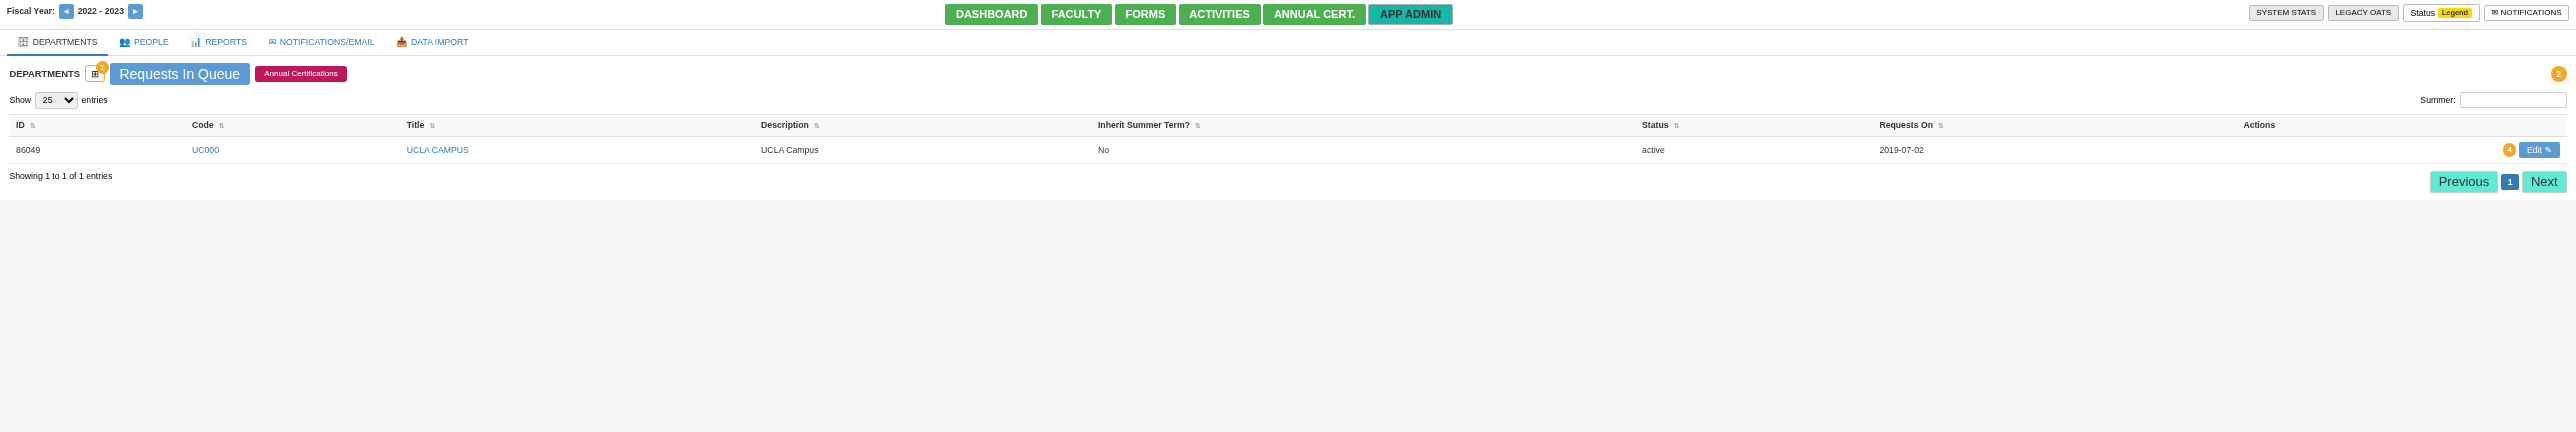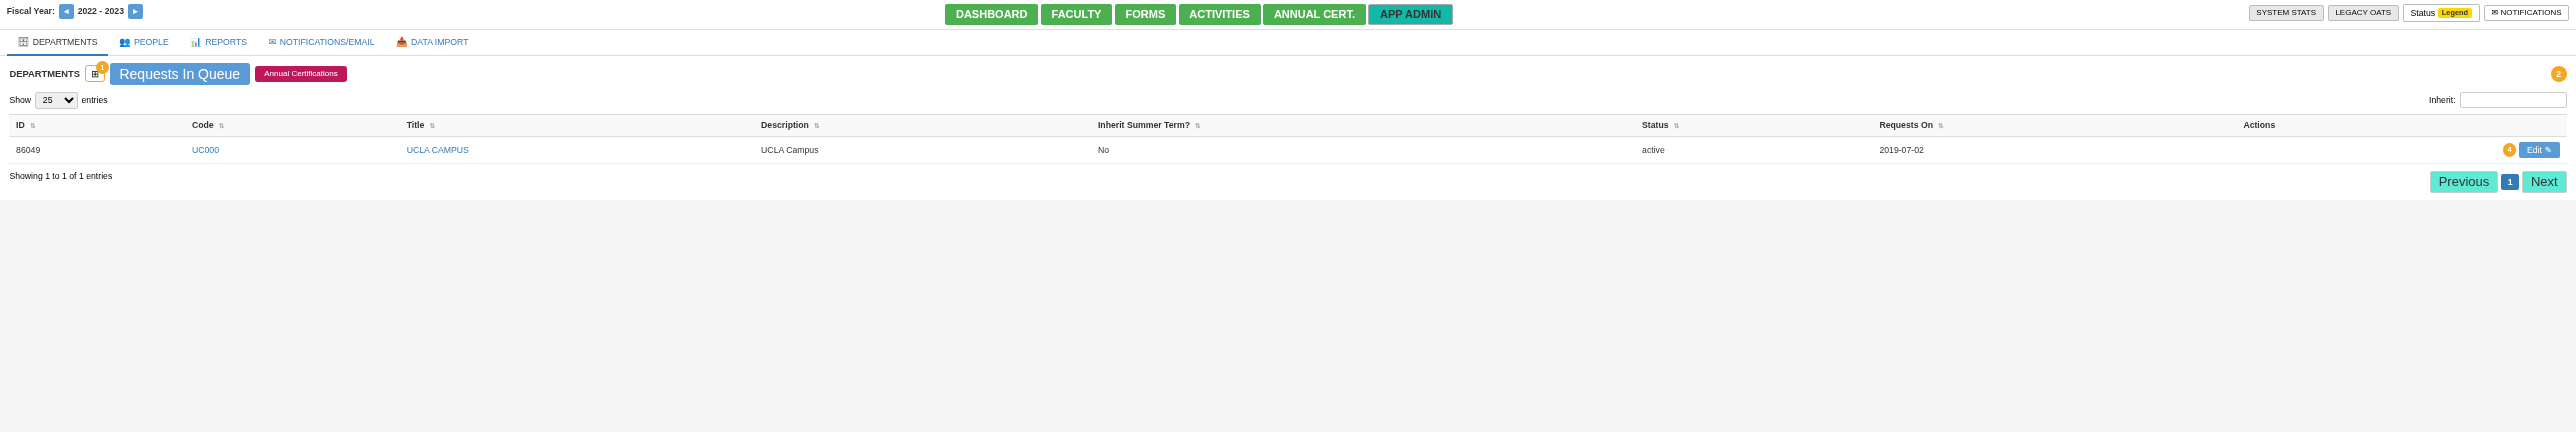--- a/index.html
+++ b/index.html
@@ -406,21 +406,21 @@
     <div class="show-entries">
       <span>Show</span>
       <select>
         <option>25</option>
         <option>50</option>
         <option>100</option>
       </select>
       <span>entries</span>
     </div>
     <div class="search-box">
-      <label>Inherit:</label>
+      <label>Summer:</label>
       <input type="text" placeholder="" style="">
     </div>
   </div>
 
   <table class="data-table">
     <thead>
       <tr>
         <th>
           <span>ID</span>
           <span class="sort-icon">⇅</span>

